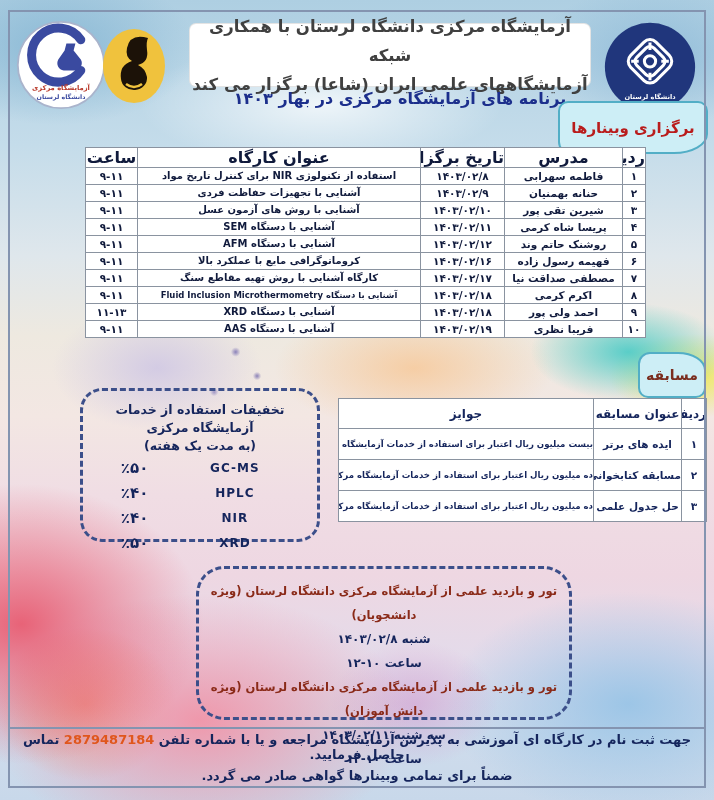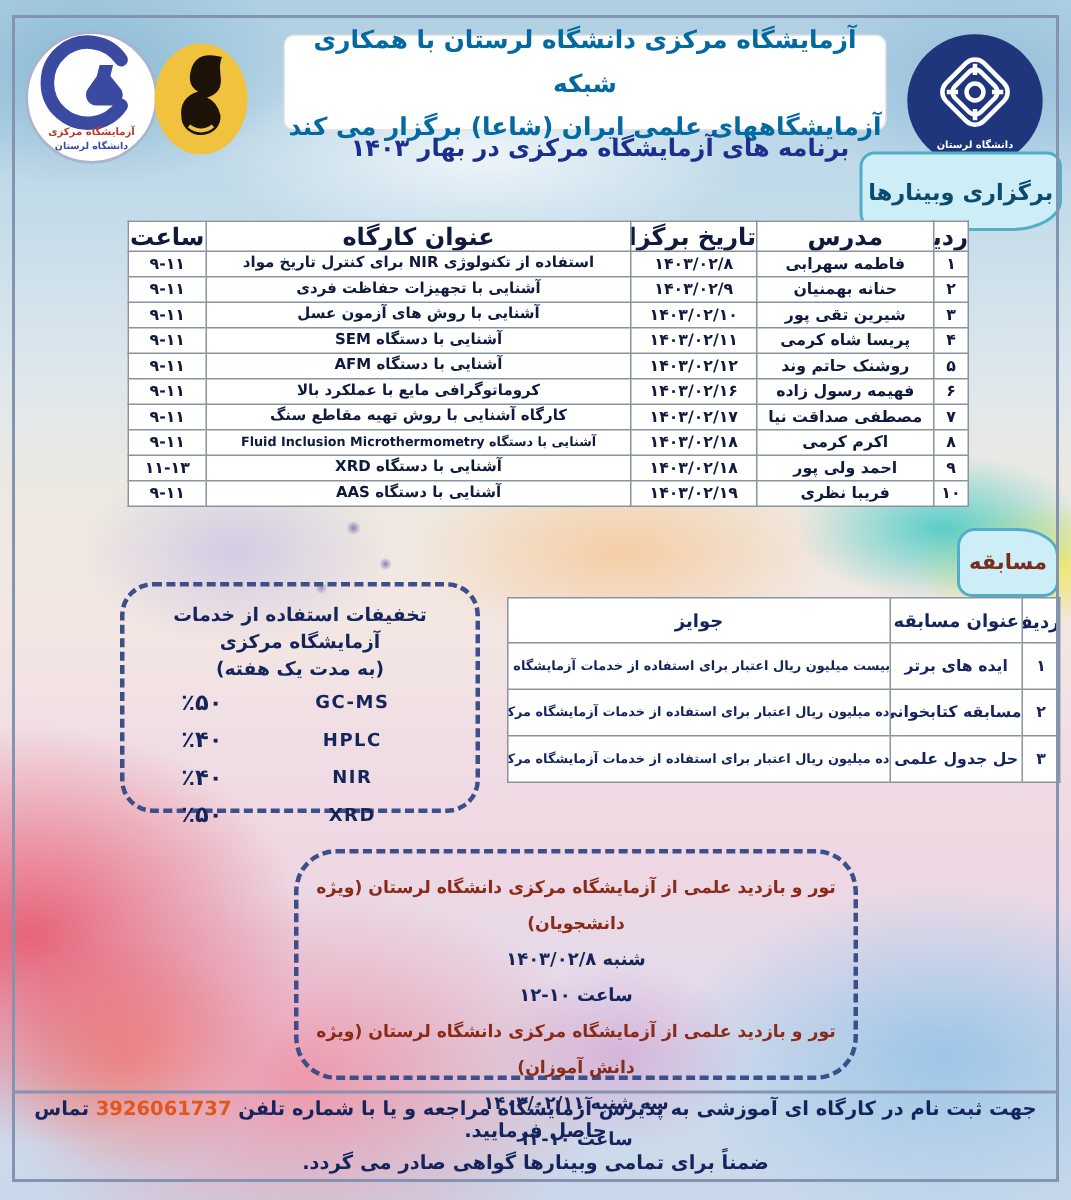--- a/index.html
+++ b/index.html
@@ -28,30 +28,30 @@
   .frame{ position:absolute; left:8px; top:10px; right:8px; bottom:12px;
           border:2px solid #8494b0; pointer-events:none; }
 
   
   .uni-logo{ position:absolute; right:16px; top:20px; width:96px; height:94px; }
   .lab-logo{ position:absolute; left:16px; top:20px; width:90px; height:90px; }
   .shaa-logo{ position:absolute; left:102px; top:28px; width:64px; height:76px; }
   .title-box{ position:absolute; left:190px; top:24px; width:400px; height:62px;
     background:#fff; border-radius:6px; box-shadow:0 0 0 1px #e4e4e4;
     display:flex; flex-direction:column; justify-content:center; text-align:center; }
-  .title-box div{ direction:rtl; font-weight:700; font-size:16.5px; line-height:29px; color:#0369a1; }
+  .title-box div{ direction:rtl; font-weight:700; font-size:16.5px; line-height:29px; color:#404040; }
   .subtitle{ position:absolute; left:160px; top:89px; width:480px; text-align:center;
     direction:rtl; font-weight:700; font-size:16px; color:#1c2f8c; }
 
   
   .badge{ background:#cdeef6; border:2px solid #52aec6; text-align:center;
     display:flex; align-items:center; justify-content:center; direction:rtl; font-weight:700; }
-  .badge-webinars{ position:absolute; right:6px; top:101px; width:135px; height:53px;
+  .badge-webinars{ position:absolute; right:6px; top:101px; width:150px; height:53px;
     border-radius:10px 10px 34px 12px / 10px 10px 20px 12px;
-    font-size:15px; color:#0c4a6e; }
+    font-size:15px; color:#b91c1c; }
   .badge-contest{ position:absolute; right:8px; top:352px; width:68px; height:46px;
     border-radius:12px 28px 10px 10px / 12px 18px 10px 10px;
     font-size:14px; color:#7a2d1f; }
 
   
   table{ border-collapse:collapse; table-layout:fixed; background:#fff; direction:rtl; }
   th,td{ border:1px solid #8a93a0; font-weight:700; color:#101a3c;
          text-align:center; overflow:hidden; white-space:nowrap; }
   .webinar-table{ position:absolute; left:85px; top:147px; width:560px; }
   .webinar-table th{ font-size:16px; height:17px; }
@@ -280,18 +280,18 @@
   <div class="tour-box">
     <p class="tour-title">تور و بازدید علمی از آزمایشگاه مرکزی دانشگاه لرستان (ویژه دانشجویان)</p>
     <p class="tour-meta">شنبه  ۱۴۰۳/۰۲/۸</p>
     <p class="tour-meta">ساعت ۱۰-۱۲</p>
     <p class="tour-title">تور و بازدید علمی از آزمایشگاه مرکزی دانشگاه لرستان (ویژه دانش آموزان)</p>
     <p class="tour-meta">سه شنبه ۱۴۰۳/۰۲/۱۱</p>
     <p class="tour-meta">ساعت ۱۰-۱۲</p>
   </div>
 
   <div class="footer">
-    <p><span>جهت ثبت نام در کارگاه ای آموزشی به پذیرش آزمایشگاه مراجعه و یا با شماره تلفن</span> <span class="phone">3926061737</span> <span>تماس حاصل فرمایید.</span></p>
+    <p><span>جهت ثبت نام در کارگاه ای آموزشی به پذیرش آزمایشگاه مراجعه و یا با شماره تلفن</span> <span class="phone">2879487184</span> <span>تماس حاصل فرمایید.</span></p>
     <p>ضمناً برای تمامی وبینارها گواهی صادر می گردد.</p>
   </div>
 
   <div class="frame"></div>
 </div>
 
 </body></html>

